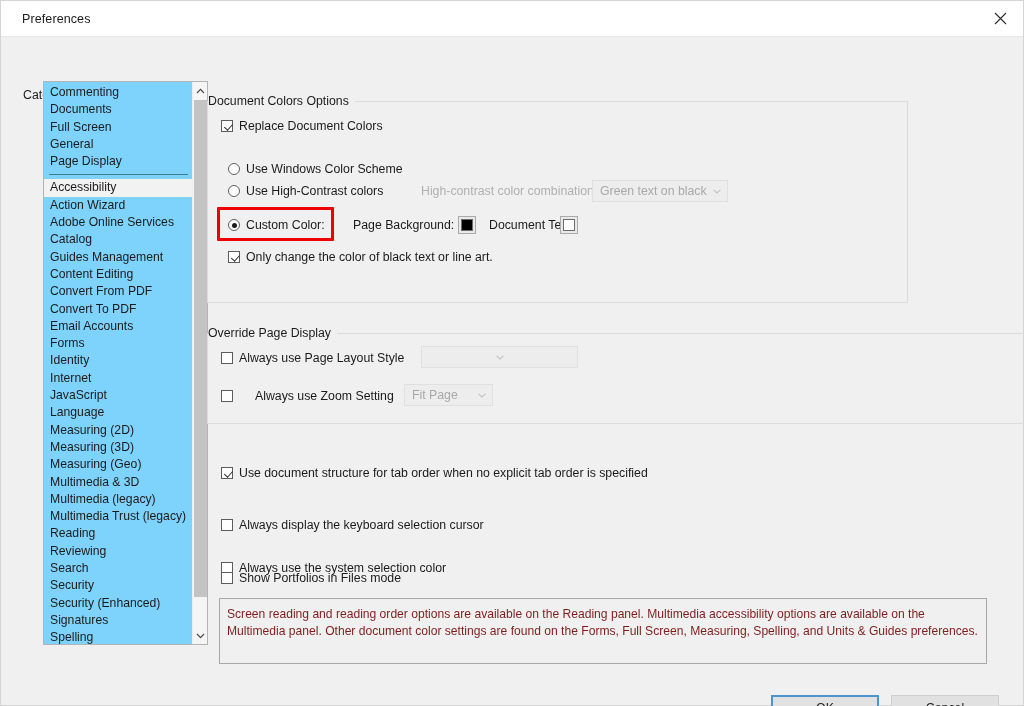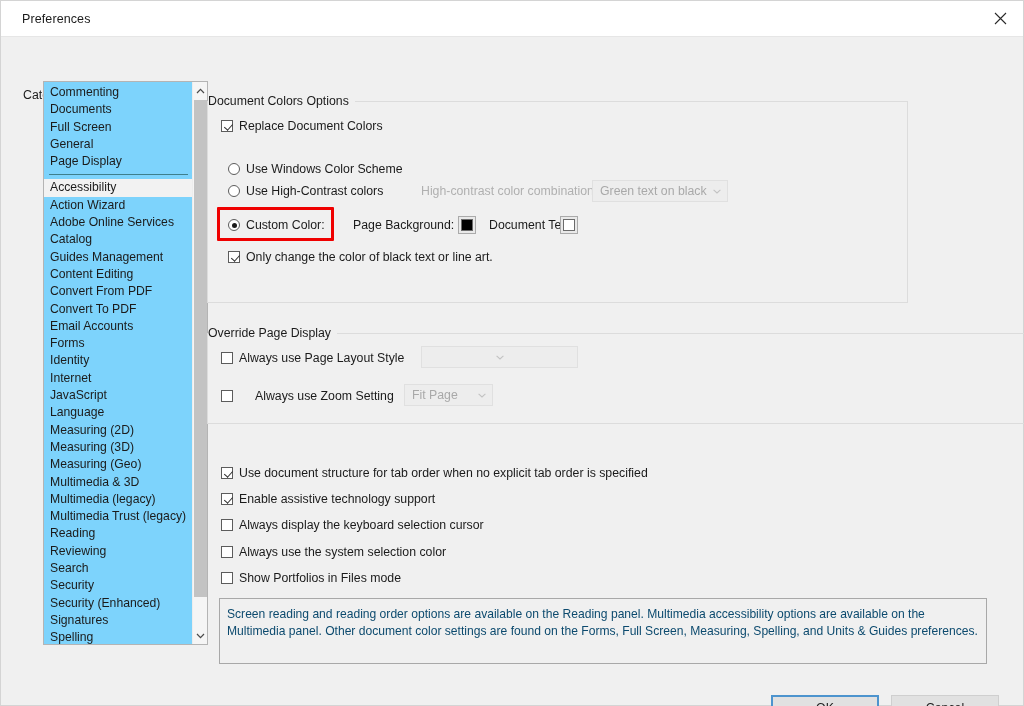--- a/index.html
+++ b/index.html
@@ -279,21 +279,21 @@
   .infobox {
     position: absolute;
     left: 218px; top: 561px;
     width: 768px; height: 66px;
     background: #f0f0f0;
     border: 1px solid #a8a8a8;
     box-sizing: border-box;
     padding: 7px 8px 0 7px;
     font-size: 12.1px;
     line-height: 17px;
-    color: #0c4a6e;
+    color: #7f1d1d;
     overflow: hidden;
   }
 
   
   .btn {
     position: absolute;
     height: 26px;
     background: #e1e1e1;
     border: 1px solid #cfcfcf;
     box-sizing: border-box;
@@ -471,31 +471,27 @@
         </svg>
       </span>
     </div>
 
 
     <div class="ctrl" style="left:220px; top:429px;">
       <span class="cb checked"></span>
       <span>Use document structure for tab order when no explicit tab order is specified</span>
     </div>
 
-    <div class="ctrl" style="left:220px; top:455px;">
-      <span class="cb checked"></span>
-      <span>Enable assistive technology support</span>
-    </div>
 
     <div class="ctrl" style="left:220px; top:481px;">
       <span class="cb"></span>
       <span>Always display the keyboard selection cursor</span>
     </div>
 
-    <div class="ctrl" style="left:220px; top:508px;">
+    <div class="ctrl" style="left:220px; top:524px;">
       <span class="cb"></span>
       <span>Always use the system selection color</span>
     </div>
 
     <div class="ctrl" style="left:220px; top:534px;">
       <span class="cb"></span>
       <span>Show Portfolios in Files mode</span>
     </div>
 
     <div class="infobox">Screen reading and reading order options are available on the Reading panel. Multimedia accessibility options are available on the Multimedia panel. Other document color settings are found on the Forms, Full Screen, Measuring, Spelling, and Units &amp; Guides preferences.</div>

